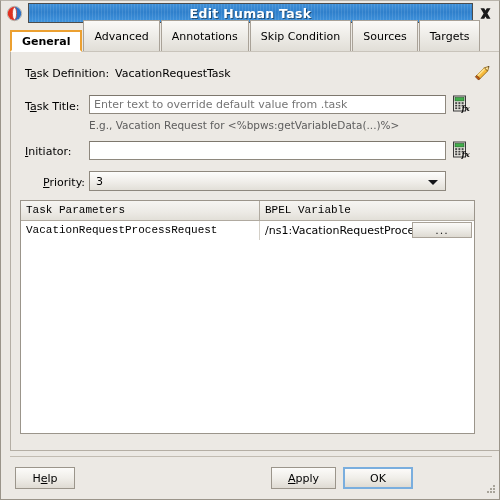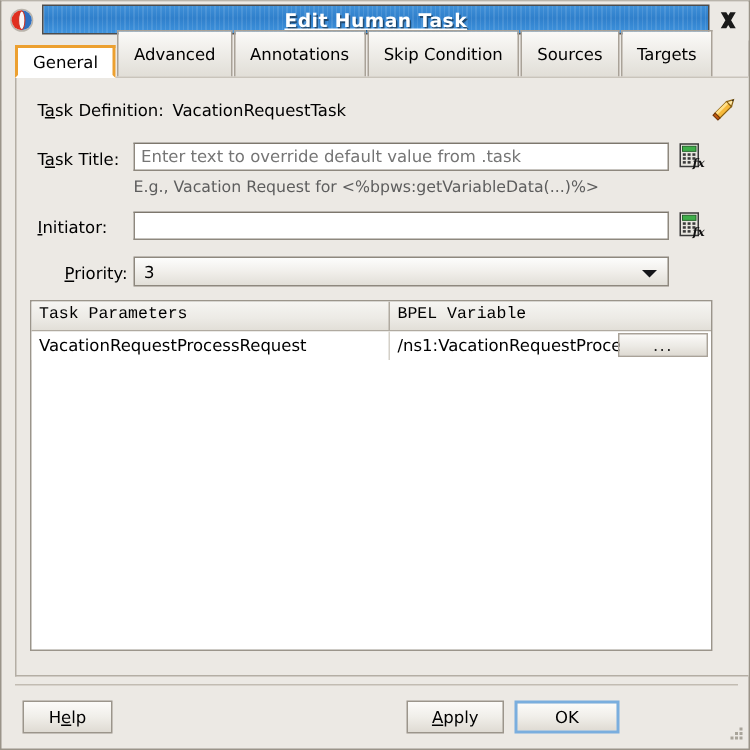--- a/index.html
+++ b/index.html
@@ -61,21 +61,20 @@
     align-items: center;
     justify-content: center;
   }
   #title-text {
     color: #ffffff;
     font-weight: bold;
     font-size: 12.5px;
     letter-spacing: 0.3px;
     text-shadow: 1px 1px 0 rgba(0,0,0,0.45);
     white-space: nowrap;
-    text-decoration: underline;
   }
   #close-btn {
     position: absolute;
     left: 471px; top: 2px;
     width: 17px; height: 17px;
     cursor: pointer;
   }
   
   #tabstrip {
     position: absolute;
@@ -99,21 +98,21 @@
     border-bottom: none;
     margin-right: 1px;
     white-space: nowrap;
     cursor: pointer;
   }
   .tab.selected {
     background: #ffffff;
     border: 2px solid #eca030;
     border-bottom: 2px solid #ffffff;
     height: 22px;
-    font-weight: normal;
+    font-weight: bold;
     z-index: 3;
     position: relative;
   }
   
   #panel {
     position: absolute;
     left: 9px; top: 50px;
     width: 496px;
     height: 400px;
     box-sizing: border-box;
@@ -240,21 +239,21 @@
     position: relative;
   }
   .td {
     font-size: 11px;
     color: #000;
     padding: 3px 0 0 5px;
     box-sizing: border-box;
     white-space: nowrap;
     overflow: hidden;
   }
-  .td.c0 { width: 239px; border-right: 1px solid #d4d0c8; }
+  .td.c0 { width: 239px; border-right: 1px solid #d4d0c8; font-family: Liberation Mono, monospace; }
   .td.c1 { flex: 1; }
   #ellipsis-btn {
     position: absolute;
     right: 2px; top: 1px;
     width: 60px; height: 16px;
     box-sizing: border-box;
     background: linear-gradient(to bottom, #fbfaf8 0%, #eceae5 55%, #dedad2 100%);
     border: 1px solid #a9a298;
     font-size: 11px;
     color: #222;

